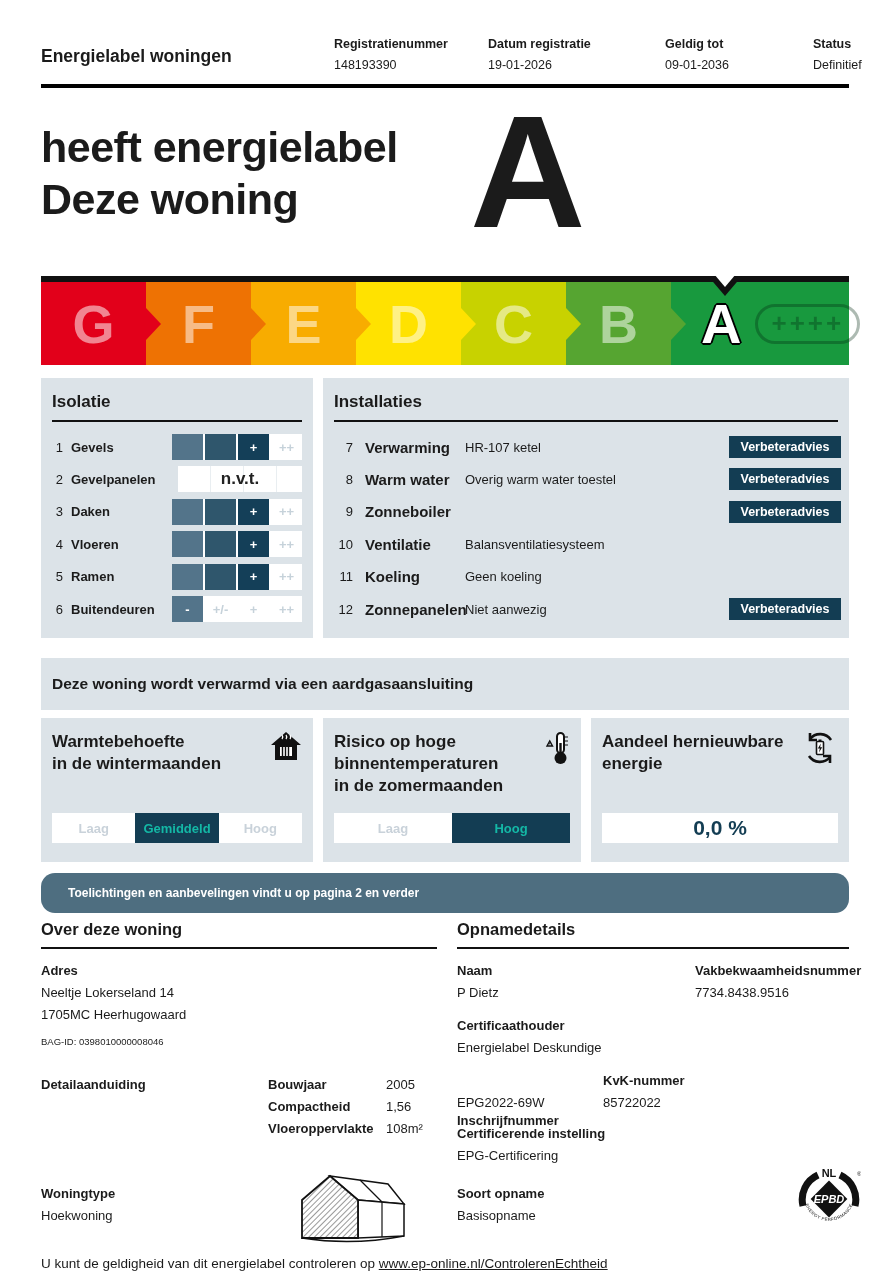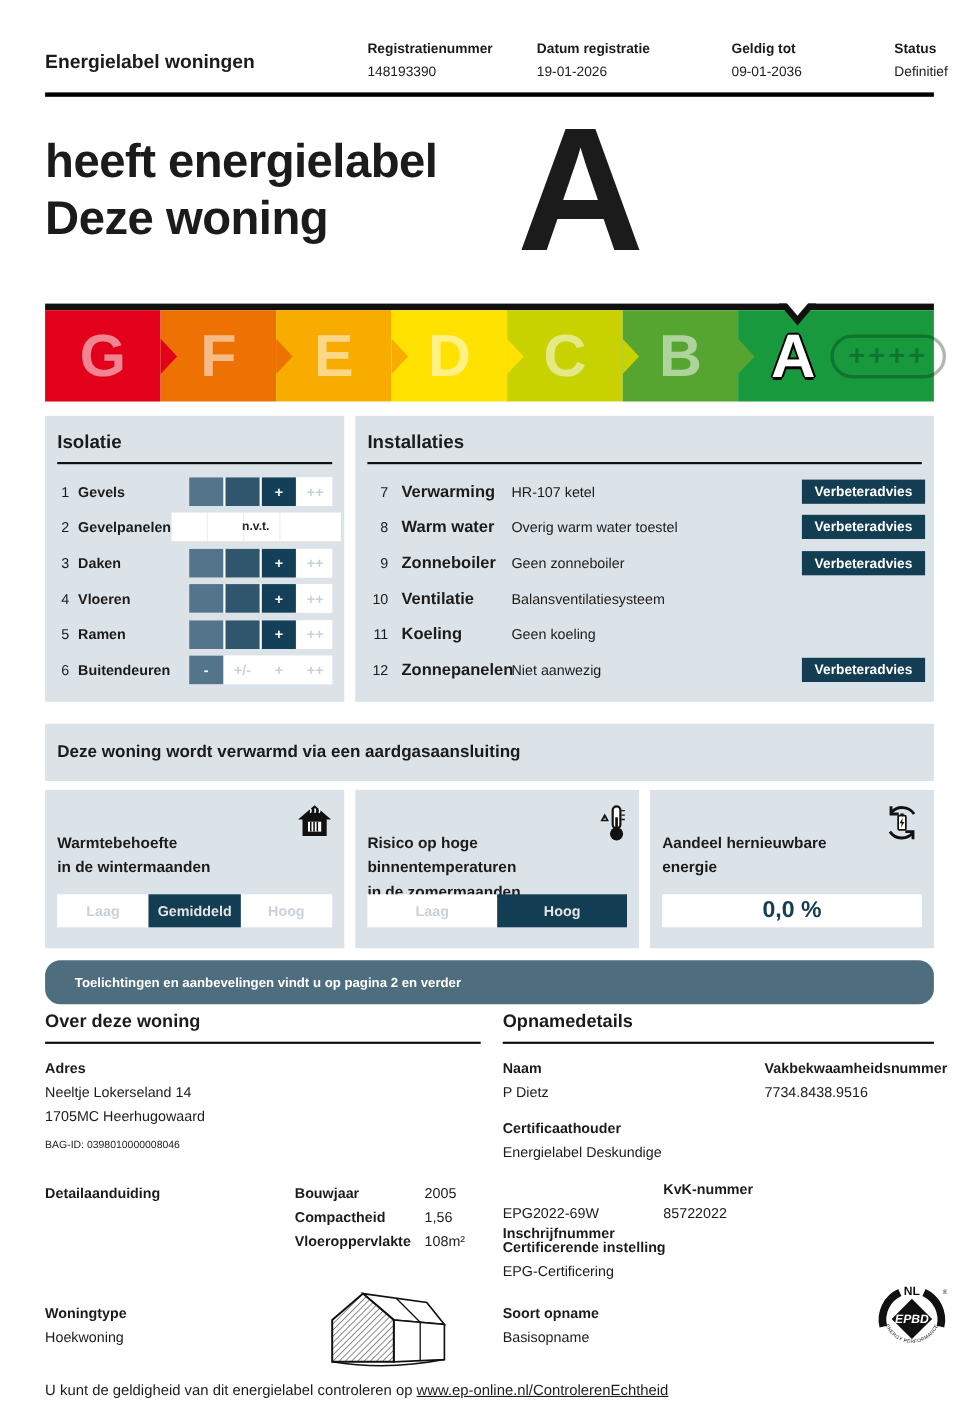--- a/index.html
+++ b/index.html
@@ -49,45 +49,45 @@
   .iso-row{position:absolute;left:8px;right:11px;height:26px;display:flex;align-items:center;}
   .row-num{width:14px;text-align:right;font-size:13px;margin-right:8px;flex:none;}
   .iso-label{font-size:13px;font-weight:bold;flex:1;}
   .cells{display:flex;gap:2px;background:#fff;flex:none;}
   .cell{width:31px;height:26px;display:flex;align-items:center;justify-content:center;
         font-size:13px;font-weight:bold;}
   .cell.fill1{background:#53748a;color:#fff;}
   .cell.fill2{background:#2f566c;color:#fff;}
   .cell.fill3{background:#143f58;color:#fff;}
   .cell.empty{background:#fff;color:#c6d2da;}
-  .nvt-bar{width:154px;height:26px;background:#fff;display:flex;align-items:center;justify-content:center;
-    font-size:11px;font-weight:bold;color:#222;
+  .nvt-bar{width:124px;height:26px;background:#fff;display:flex;align-items:center;justify-content:center;
+    font-size:17px;font-weight:bold;color:#222;
     background-image:linear-gradient(#e9eef1,#e9eef1),linear-gradient(#e9eef1,#e9eef1),linear-gradient(#e9eef1,#e9eef1);
     background-size:1px 100%;background-position:32px 0,65px 0,98px 0;background-repeat:no-repeat;}
 
   .inst-row{position:absolute;left:8px;right:8px;height:26px;display:flex;align-items:center;}
   .inst-num{width:22px;text-align:right;font-size:13px;margin-right:12px;flex:none;}
   .inst-label{width:100px;font-size:15px;font-weight:bold;flex:none;}
   .inst-value{font-size:13px;flex:1;}
   .advice{position:absolute;right:0;width:112px;height:22px;background:#133d53;color:#fff;
     font-size:12.5px;font-weight:bold;display:flex;align-items:center;justify-content:center;cursor:pointer;}
 
   
   .gas-band{left:41px;top:658px;width:808px;height:52px;background:#dce3e8;display:flex;align-items:center;
     padding-left:11px;box-sizing:border-box;font-size:15.5px;font-weight:bold;}
   .ind-box{position:absolute;top:718px;height:144px;background:#dce3e8;}
   .box-1{left:41px;width:272px;}
   .box-2{left:323px;width:258px;}
   .box-3{left:591px;width:258px;}
-  .box-title{position:absolute;left:11px;top:13px;font-size:14px;font-weight:bold;line-height:22px;margin-top:24px;}
+  .box-title{position:absolute;left:11px;top:13px;font-size:17px;font-weight:bold;line-height:22px;}
   .box-icon{position:absolute;right:11px;top:12px;}
   .segcontrol{position:absolute;left:11px;right:11px;top:95px;height:30px;display:flex;}
   .segopt{flex:1;background:#fff;color:#c9d2da;font-size:13px;font-weight:bold;
     display:flex;align-items:center;justify-content:center;}
-  .segopt.selected{background:#133d53;color:#e5e5e5;}
+  .segopt.selected{background:#133d53;color:#14b8a6;}
   .value-bar{position:absolute;left:11px;right:11px;top:95px;height:30px;background:#fff;
     display:flex;align-items:center;justify-content:center;font-size:21px;font-weight:bold;color:#133d53;}
 
   .note-bar{left:41px;top:873px;width:808px;height:40px;background:#4e6e80;display:flex;align-items:center;
     padding-left:27px;box-sizing:border-box;color:#fff;font-size:12px;font-weight:bold;border-radius:14px;}
 
   
   .sect-title{font-size:16.5px;font-weight:bold;}
   .sect-rule{height:2px;background:#111;}
   .lbl{font-size:13px;font-weight:bold;}
@@ -241,21 +241,20 @@
         </div>
         <div class="inst-row" style="top: 88.4px;">
           <div class="inst-num">8</div>
           <div class="inst-label">Warm water</div>
           <div class="inst-value">Overig warm water toestel</div>
           <div class="advice">Verbeteradvies</div>
         </div>
         <div class="inst-row" style="top: 120.8px;">
           <div class="inst-num">9</div>
           <div class="inst-label">Zonneboiler</div>
-          <div class="inst-value">Geen zonneboiler</div>
           <div class="advice">Verbeteradvies</div>
         </div>
         <div class="inst-row" style="top: 153.2px;">
           <div class="inst-num">10</div>
           <div class="inst-label">Ventilatie</div>
           <div class="inst-value">Balansventilatiesysteem</div>
         </div>
         <div class="inst-row" style="top: 185.6px;">
           <div class="inst-num">11</div>
           <div class="inst-label">Koeling</div>

